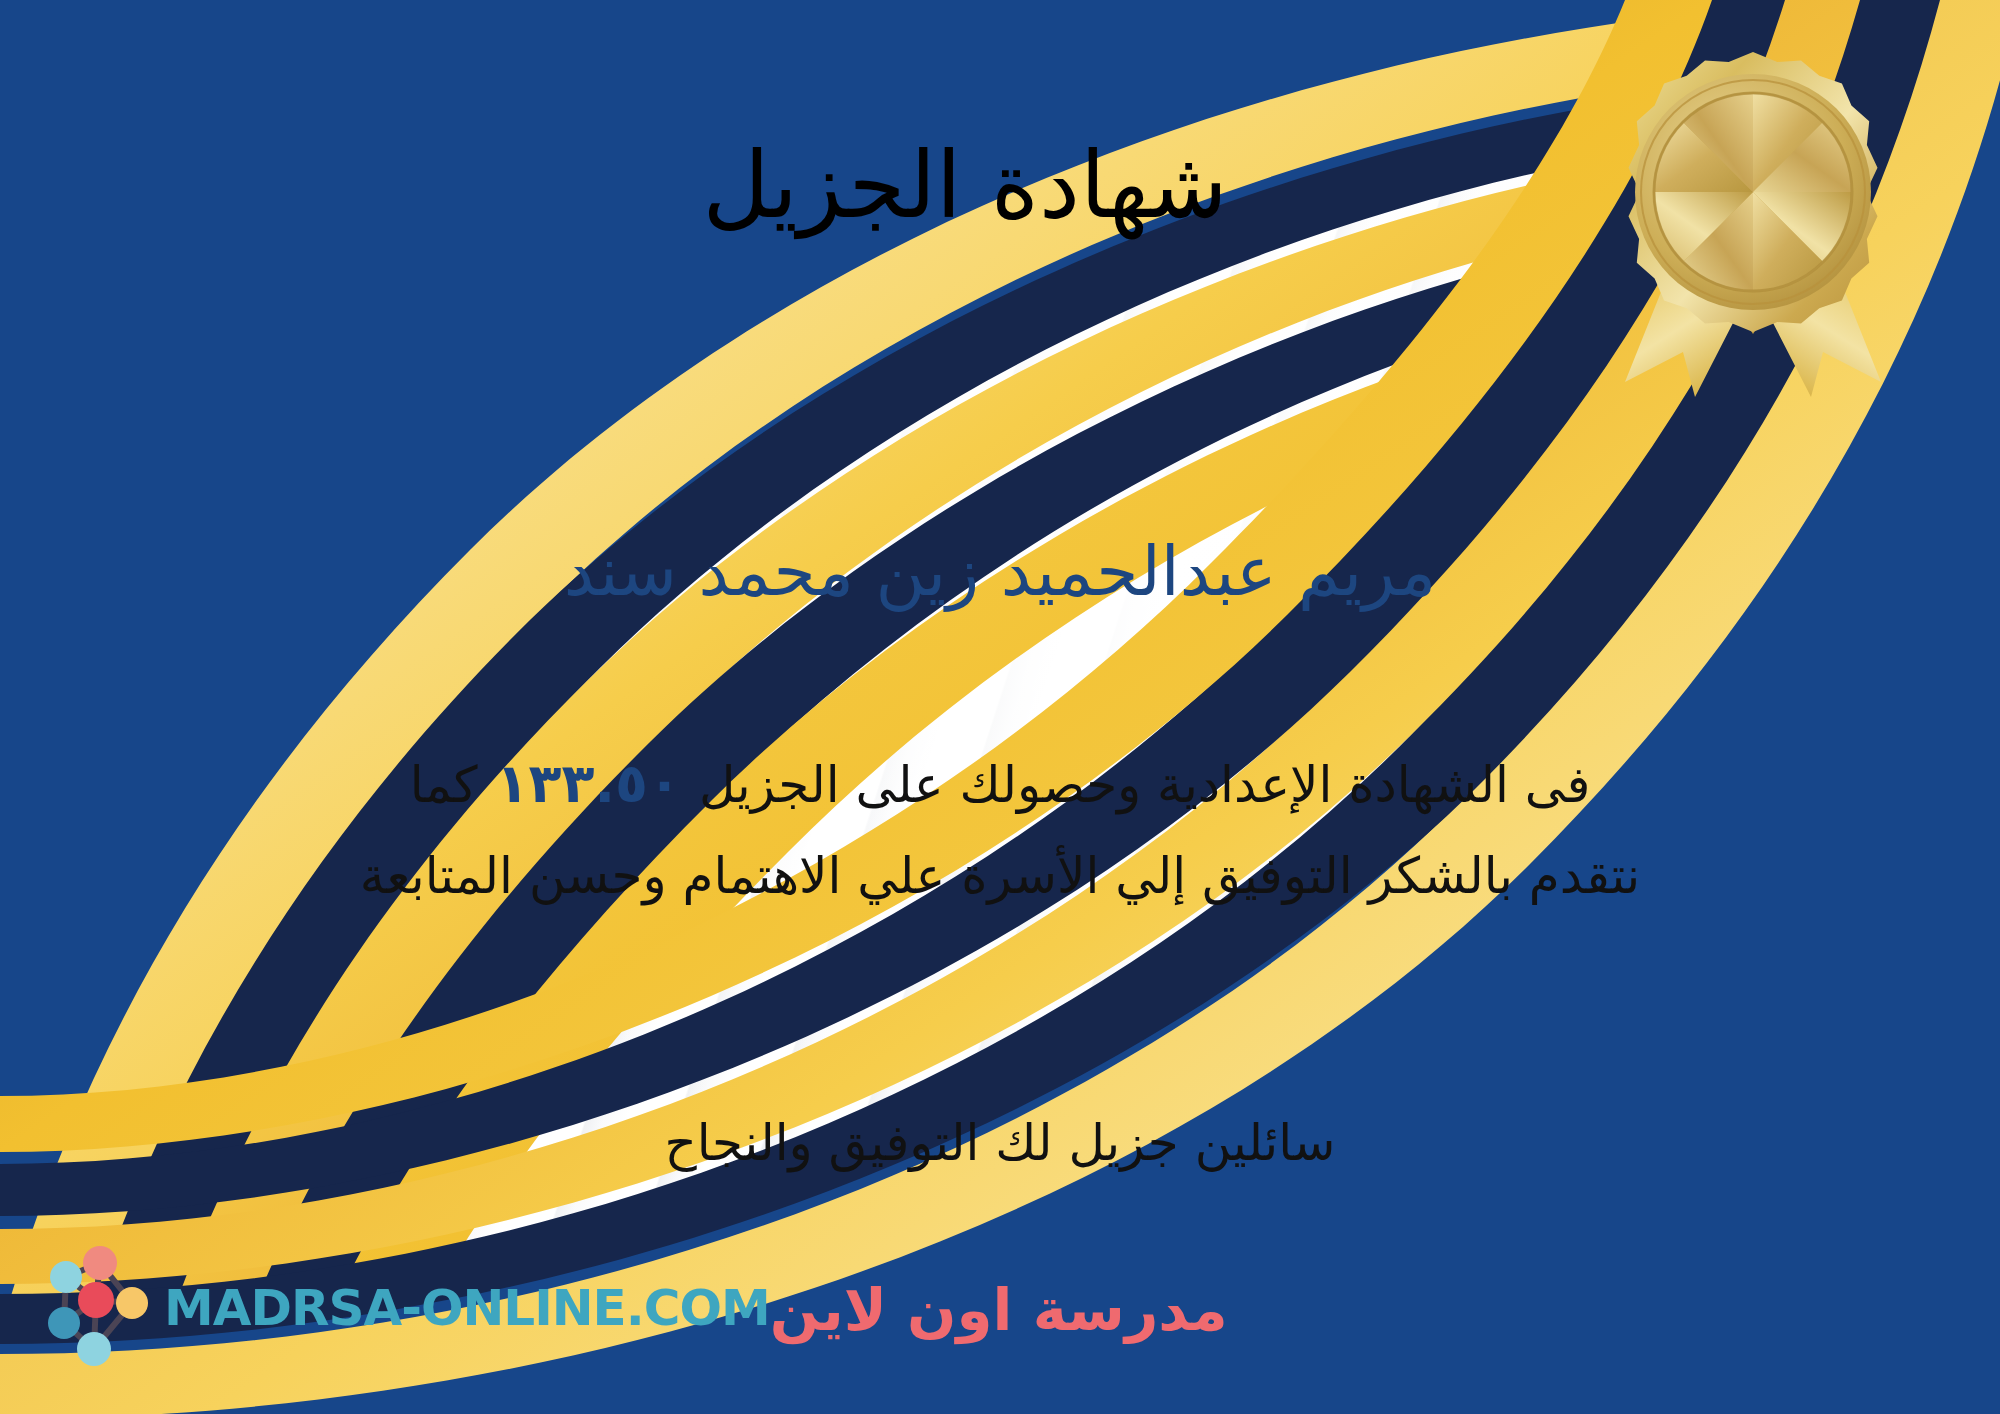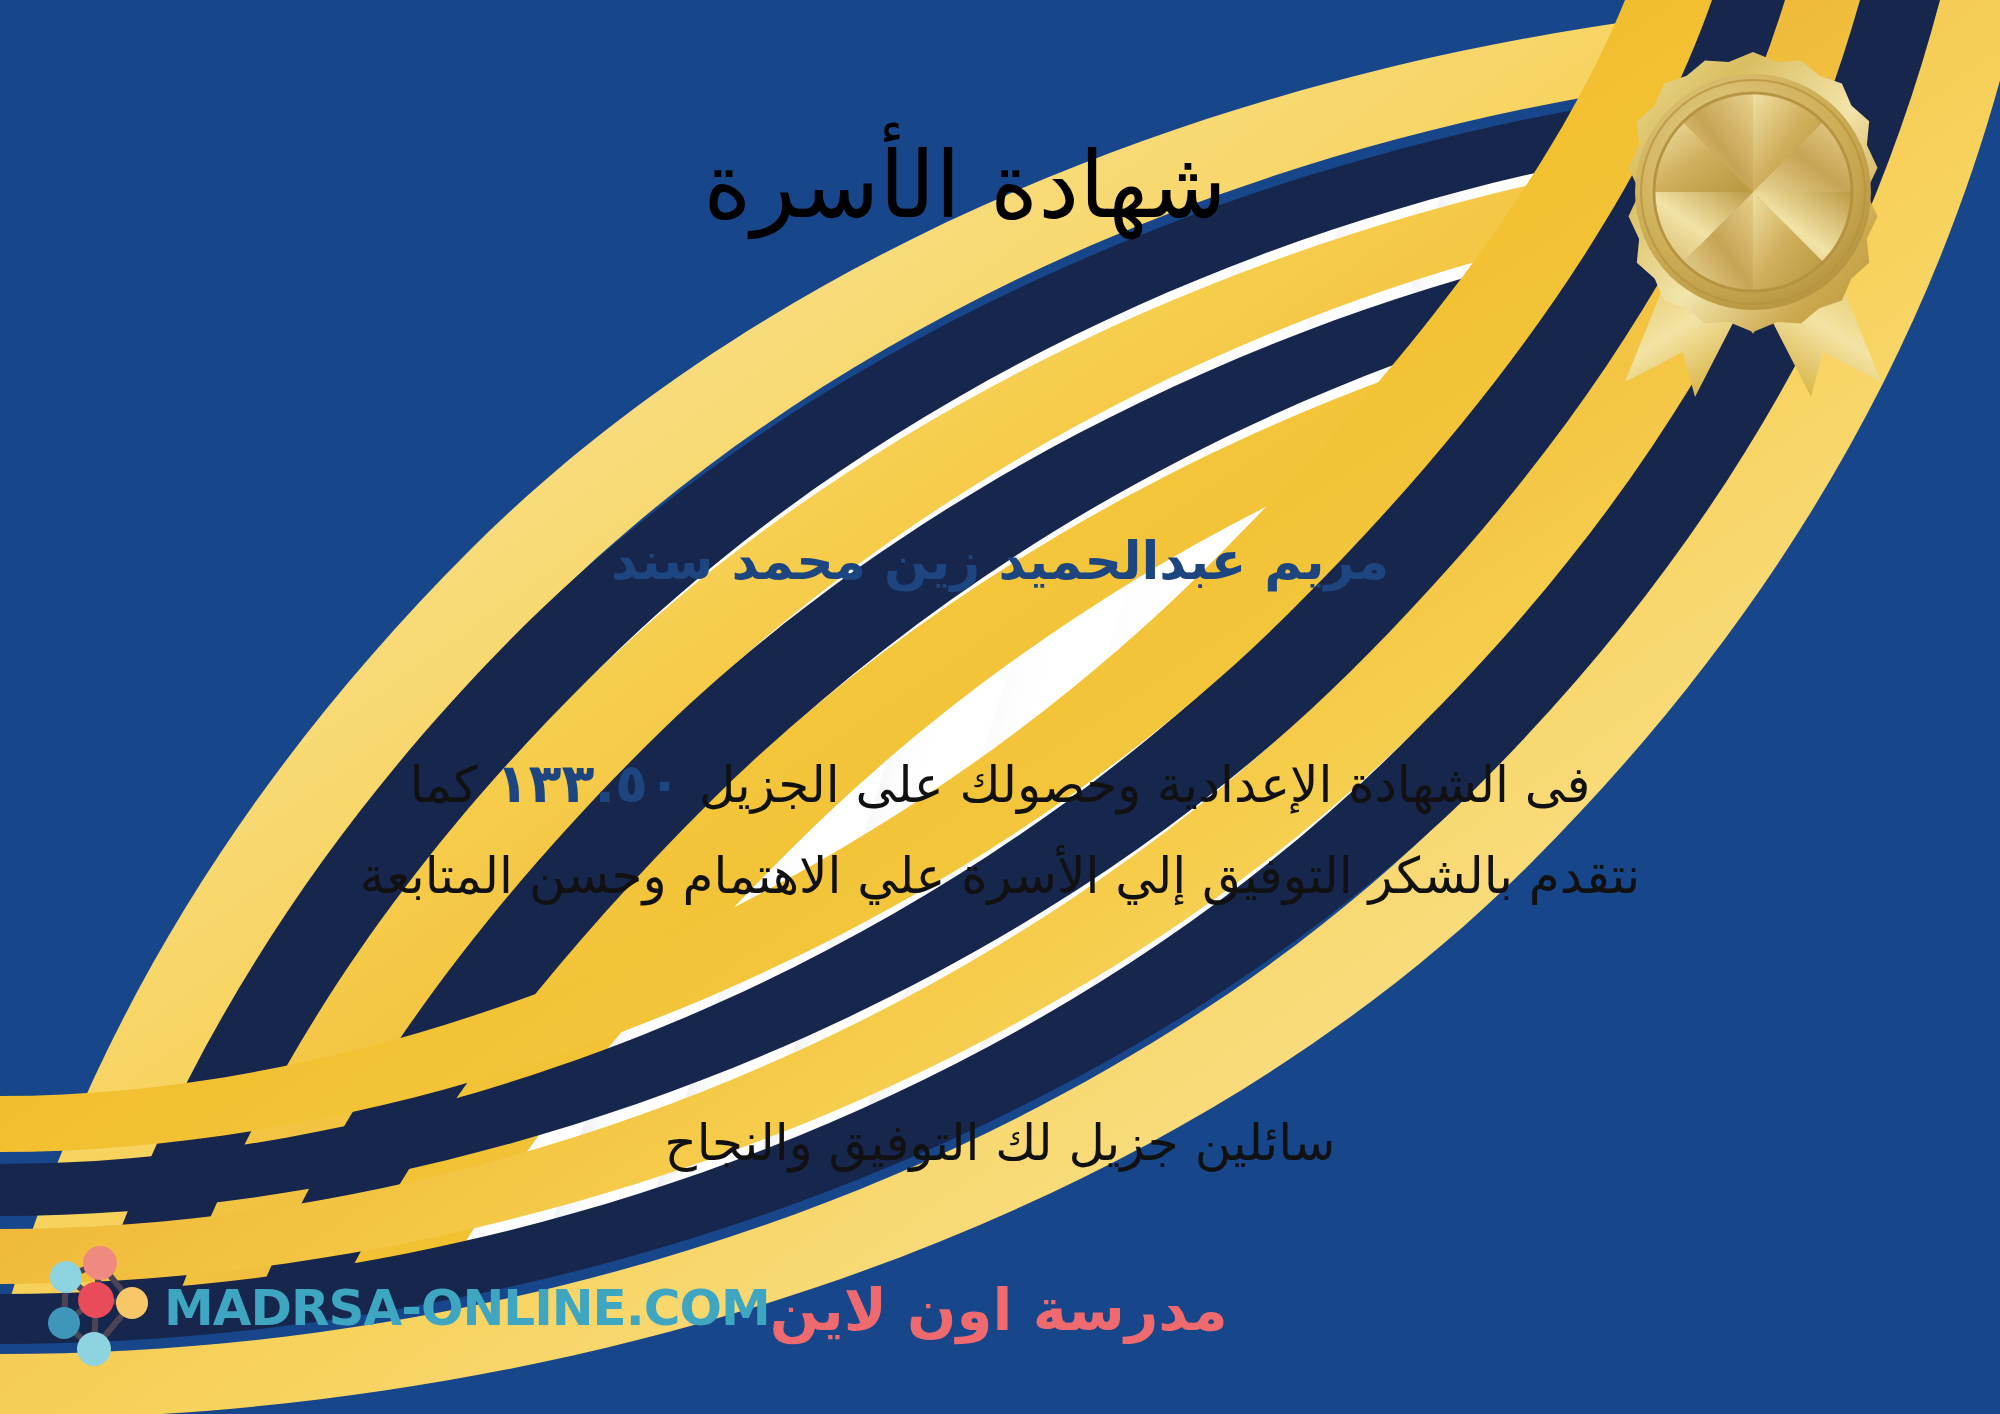--- a/index.html
+++ b/index.html
@@ -85,22 +85,22 @@
     line-height: 1.25;
     padding-right: 70px;
   }
 
   .recipient-name {
     position: absolute;
     top: 528px;
     left: 0;
     right: 0;
     text-align: center;
-    font-size: 52px;
-    font-weight: 700;
+    font-size: 68px;
+    font-weight: 400;
     color: #1d4680;
     line-height: 1.3;
   }
 
   .body-block {
     position: absolute;
     top: 736px;
     left: 60px;
     right: 60px;
     text-align: center;
@@ -335,21 +335,21 @@
           <path d="M0,0 L-98,0 A98,98 0 0,1 -69.3,-69.3 Z" fill="url(#coneA)"></path>
           <path d="M0,0 L-69.3,-69.3 A98,98 0 0,1 0,-98 Z" fill="url(#coneB)"></path>
         </g>
         <circle r="99" fill="none" stroke="#a98634" stroke-width="3" opacity="0.6"></circle>
       </g>
     </svg>
   </div>
 
   <div class="content">
 
-    <div class="cert-title">شهادة الأسرة</div>
+    <div class="cert-title">شهادة الجزيل</div>
 
     <div class="recipient-name">مريم عبدالحميد زين محمد سند</div>
 
     <div class="body-block">
       <span class="body-line"><span>فى الشهادة الإعدادية وحصولك على الجزيل</span><span class="score">١٣٣.٥٠</span><span>كما</span></span>
       <span class="body-line">نتقدم  بالشكر التوفيق إلي الأسرة علي الاهتمام وحسن المتابعة</span>
     </div>
 
     <div class="closing-line">سائلين جزيل لك التوفيق  والنجاح</div>
   </div>

